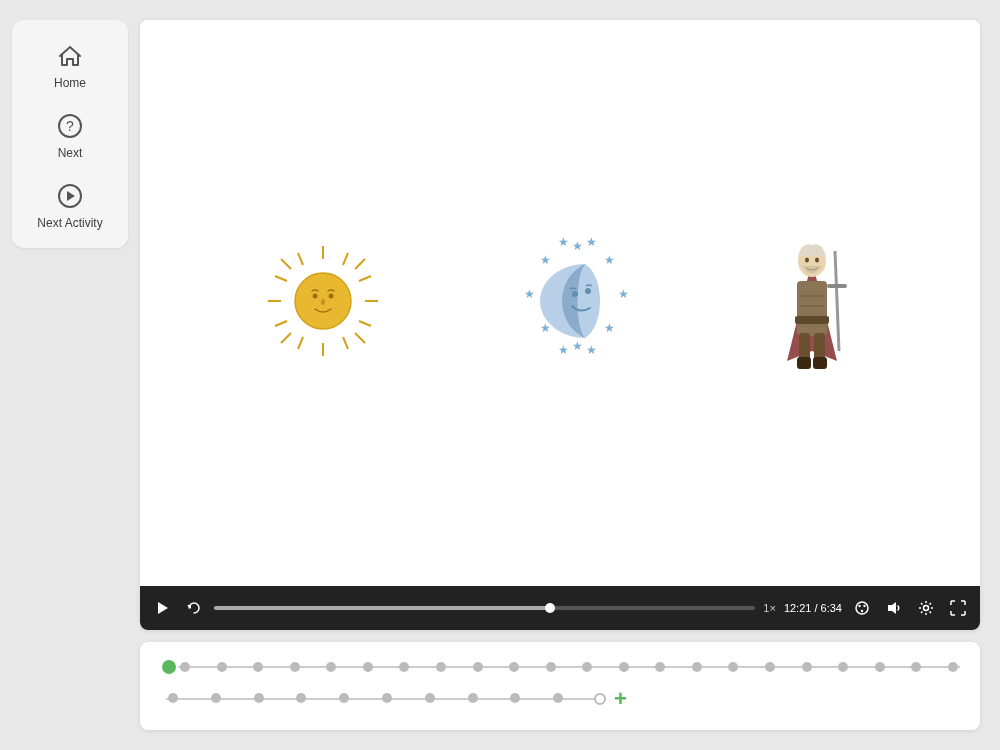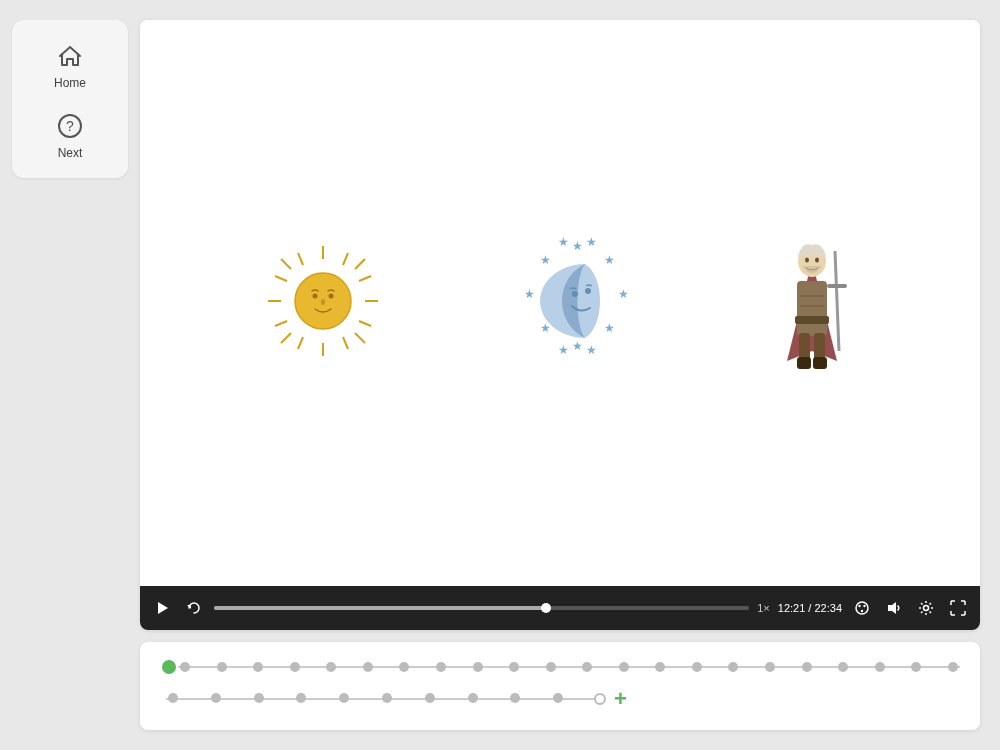--- a/index.html
+++ b/index.html
@@ -192,20 +192,29 @@
     </div>
     <div class="sidebar-item">
       <div class="icon-wrap">
         <svg width="28" height="28" viewBox="0 0 28 28" fill="none">
           <circle cx="14" cy="14" r="11" stroke="#555" stroke-width="2"></circle>
           <text x="14" y="19" text-anchor="middle" font-size="14" fill="#555" font-family="Arial">?</text>
         </svg>
       </div>
       <span class="label">Next</span>
     </div>
+    <div class="sidebar-item">
+      <div class="icon-wrap">
+        <svg width="28" height="28" viewBox="0 0 28 28" fill="none">
+          <circle cx="14" cy="14" r="11" stroke="#555" stroke-width="2"></circle>
+          <path d="M11 9L19 14L11 19" fill="#555"></path>
+        </svg>
+      </div>
+      <span class="label">Next Activity</span>
+    </div>
   </div>
 
 </div>
 
 <div class="main-area">
 
   <div class="video-panel">
     <div class="video-content">
 
       <div>
@@ -336,21 +345,21 @@
       <div class="progress-bar-outer">
         <div class="progress-bar-fill"></div>
         <div class="progress-thumb"></div>
       </div>
 
       <button class="speed-btn">
         <span>1×</span>
       </button>
 
       <span class="time-display">
-        <span>12:21</span> / <span>22:34</span>
+        <span>12:21</span> / <span>6:34</span>
       </span>
 
       <button class="ctrl-btn">
         <svg width="16" height="16" viewBox="0 0 16 16" fill="none">
           <circle cx="8" cy="8" r="6" stroke="white" stroke-width="1.5"></circle>
           <circle cx="5.5" cy="6" r="1.2" fill="white"></circle>
           <circle cx="10.5" cy="6" r="1.2" fill="white"></circle>
           <circle cx="8" cy="11" r="1.2" fill="white"></circle>
         </svg>
       </button>

